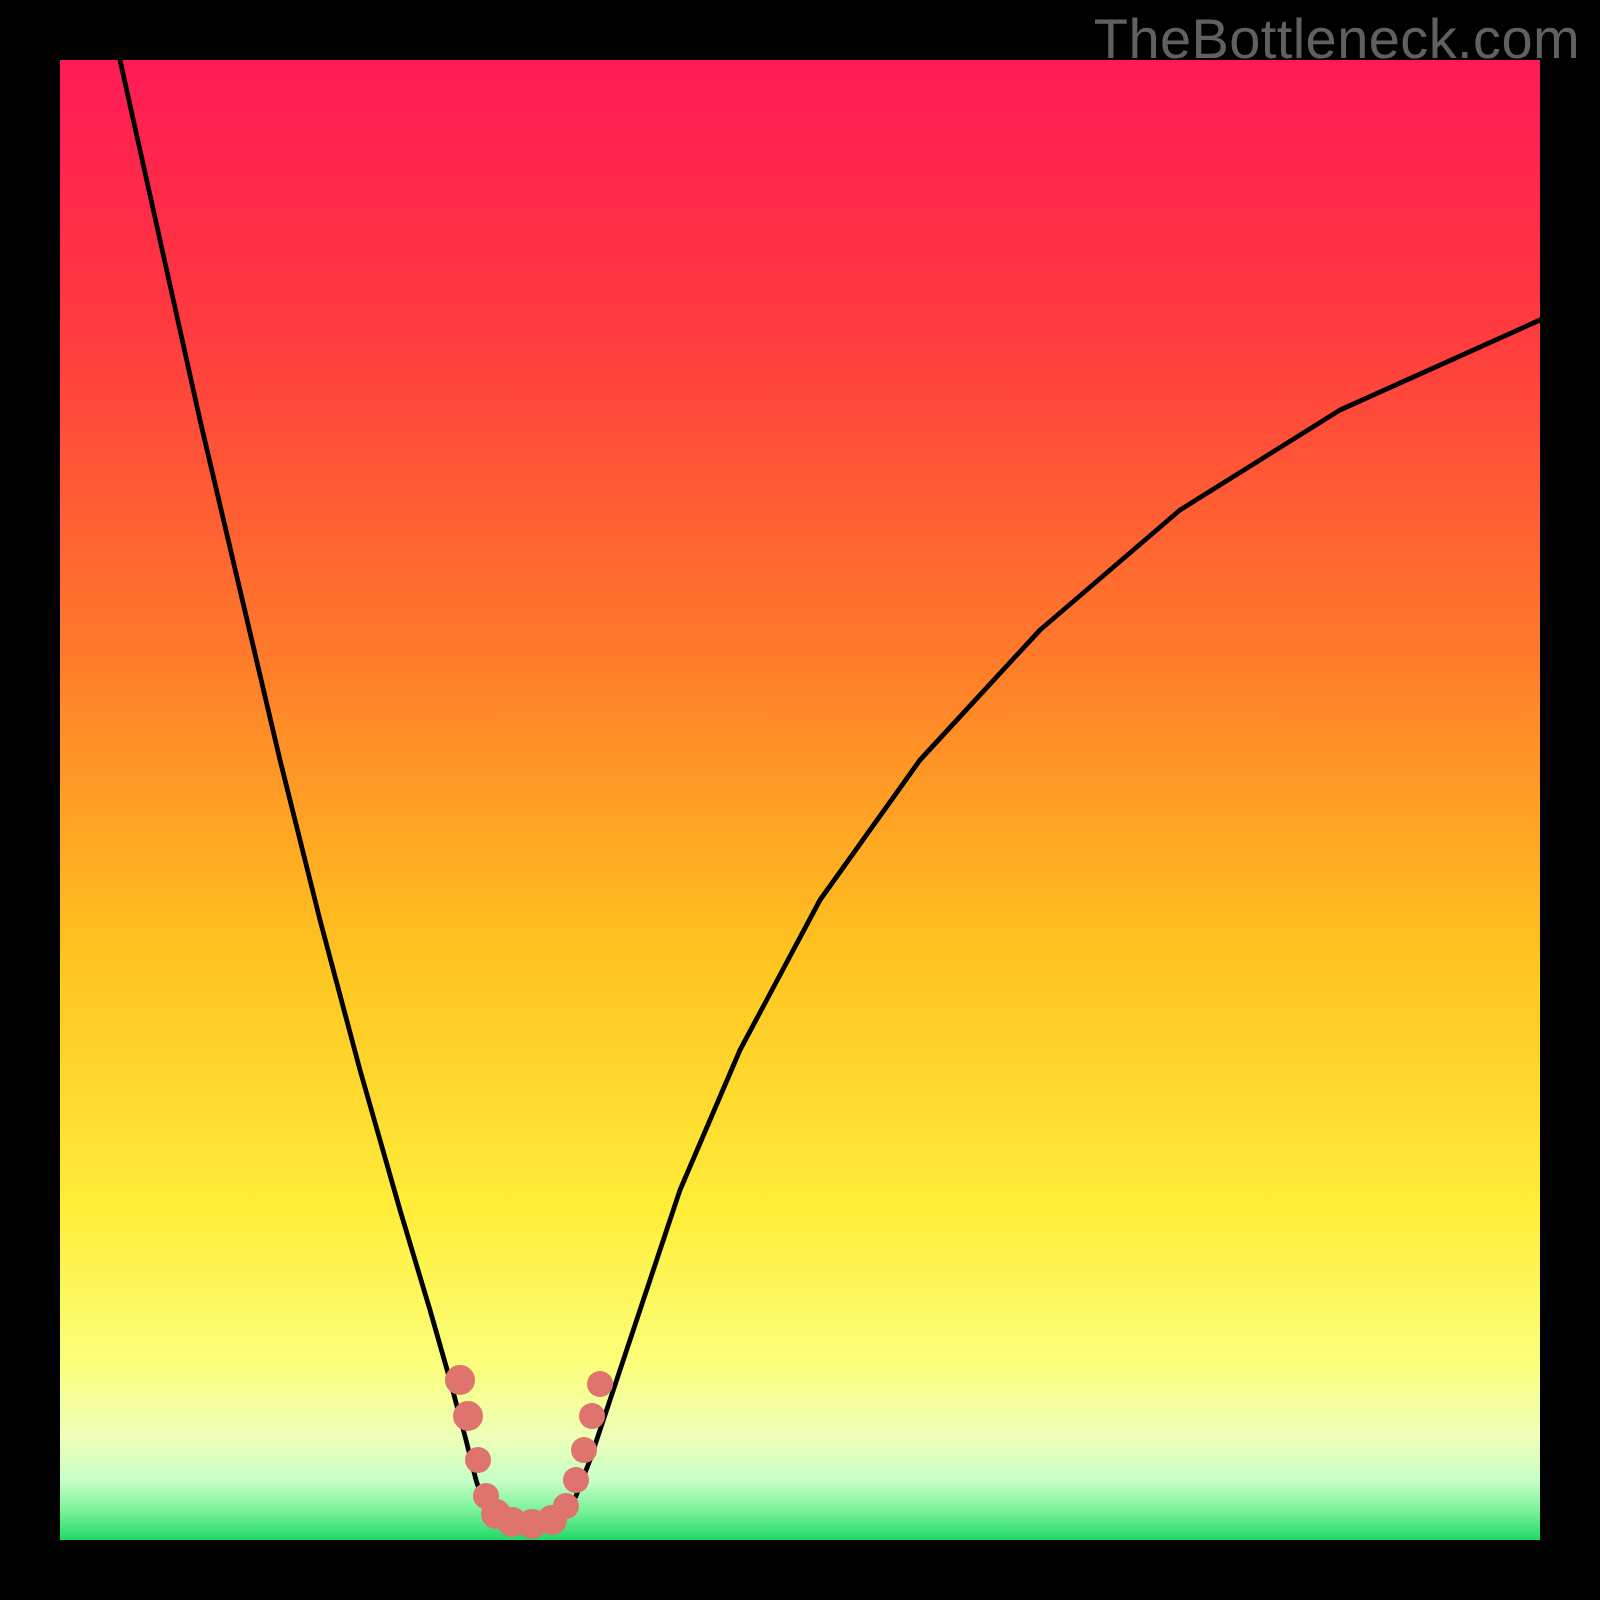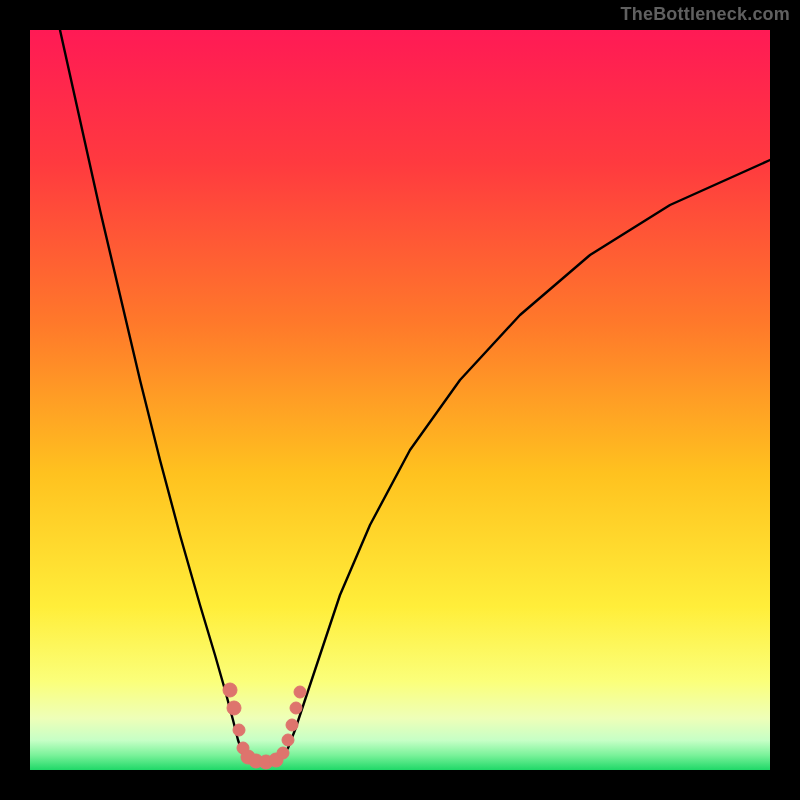--- a/index.html
+++ b/index.html
@@ -25,22 +25,22 @@
     left: 0;
     top: 0;
     width: 100%;
     height: 100%;
   }
   .watermark {
     position: absolute;
     top: 4px;
     right: 10px;
     color: #606060;
-    font-size: 18px;
-    font-weight: 700;
+    font-size: 28px;
+    font-weight: 400;
     letter-spacing: 0.2px;
     z-index: 5;
   }
   svg.plot {
     position: absolute;
     left: 0;
     top: 0;
     width: 100%;
     height: 100%;
     z-index: 2;

